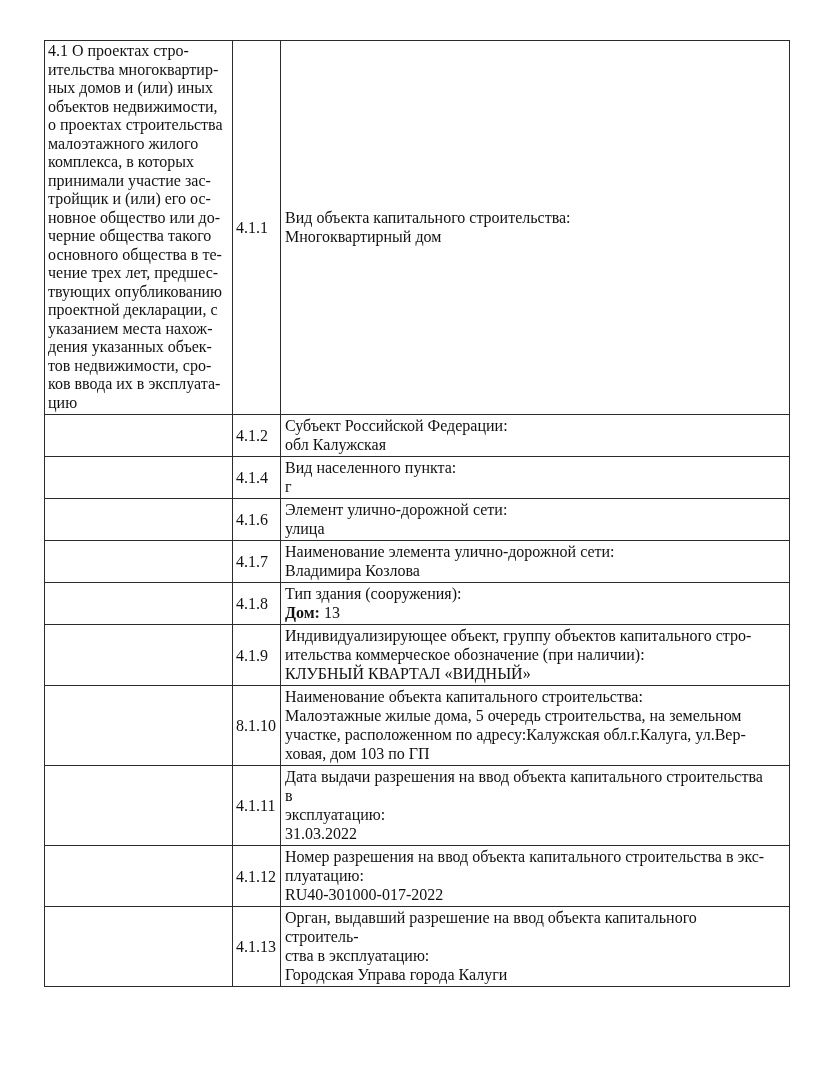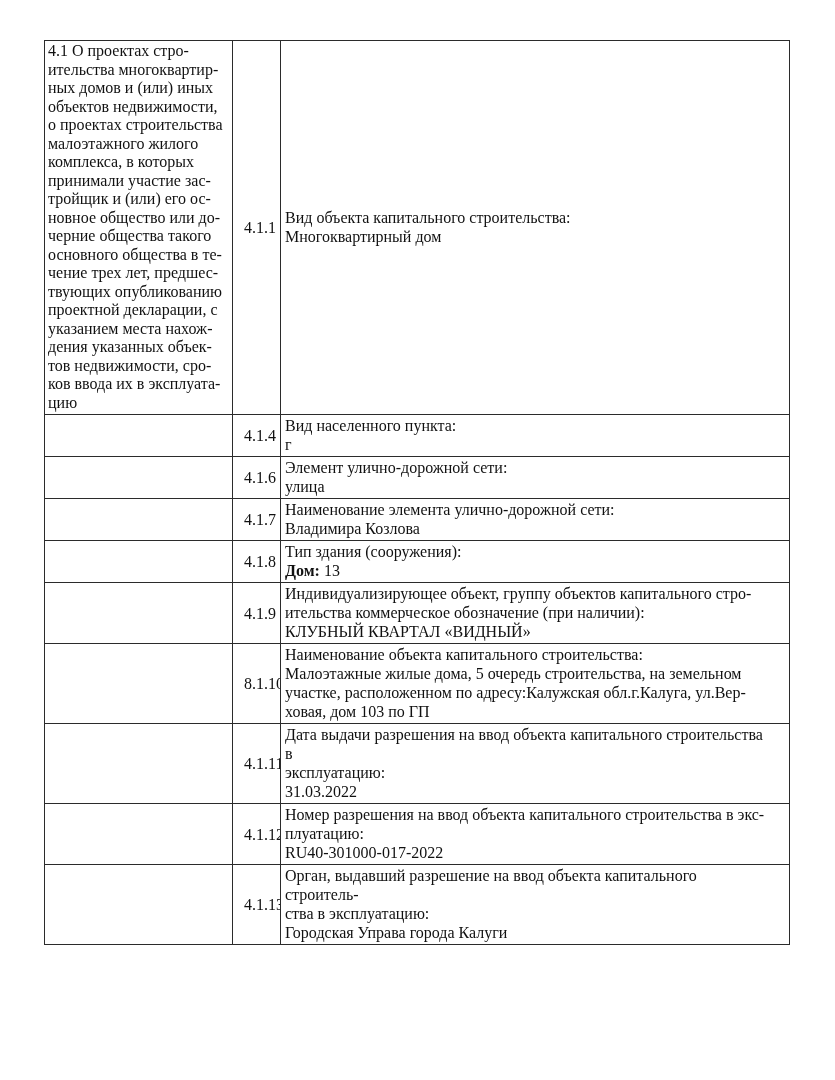--- a/index.html
+++ b/index.html
@@ -35,21 +35,21 @@
     vertical-align: top;
     padding: 1px 3px 2px 3px;
   }
   .desc-text {
     white-space: pre-line;
     line-height: 18.5px;
     font-size: 16px;
   }
   td.num-cell {
     width: 48px;
-    padding: 1px 0 1px 11px;
+    padding: 1px 0 1px 3px;
     line-height: 19px;
   }
   td.content-cell {
     width: 509px;
     padding: 1px 21px 2px 4px;
     line-height: 19px;
   }
   .field-label {
     white-space: pre-line;
   }
@@ -101,20 +101,30 @@
     </td>
     <td class="num-cell">
       <span>4.1.1</span>
     </td>
     <td class="content-cell">
       <div class="field-label">Вид объекта капитального строительства:</div>
       <div class="value-line"><span class="field-value-prefix"></span><span class="field-value">Многоквартирный дом</span></div>
     </td>
   </tr>
 
+  <tr>
+    <td class="desc-cell"></td>
+    <td class="num-cell">
+      <span>4.1.2</span>
+    </td>
+    <td class="content-cell">
+      <div class="field-label">Субъект Российской Федерации:</div>
+      <div class="value-line"><span class="field-value-prefix"></span><span class="field-value">обл Калужская</span></div>
+    </td>
+  </tr>
 
 
   <tr>
     <td class="desc-cell"></td>
     <td class="num-cell">
       <span>4.1.4</span>
     </td>
     <td class="content-cell">
       <div class="field-label">Вид населенного пункта:</div>
       <div class="value-line"><span class="field-value-prefix"></span><span class="field-value">г</span></div>

